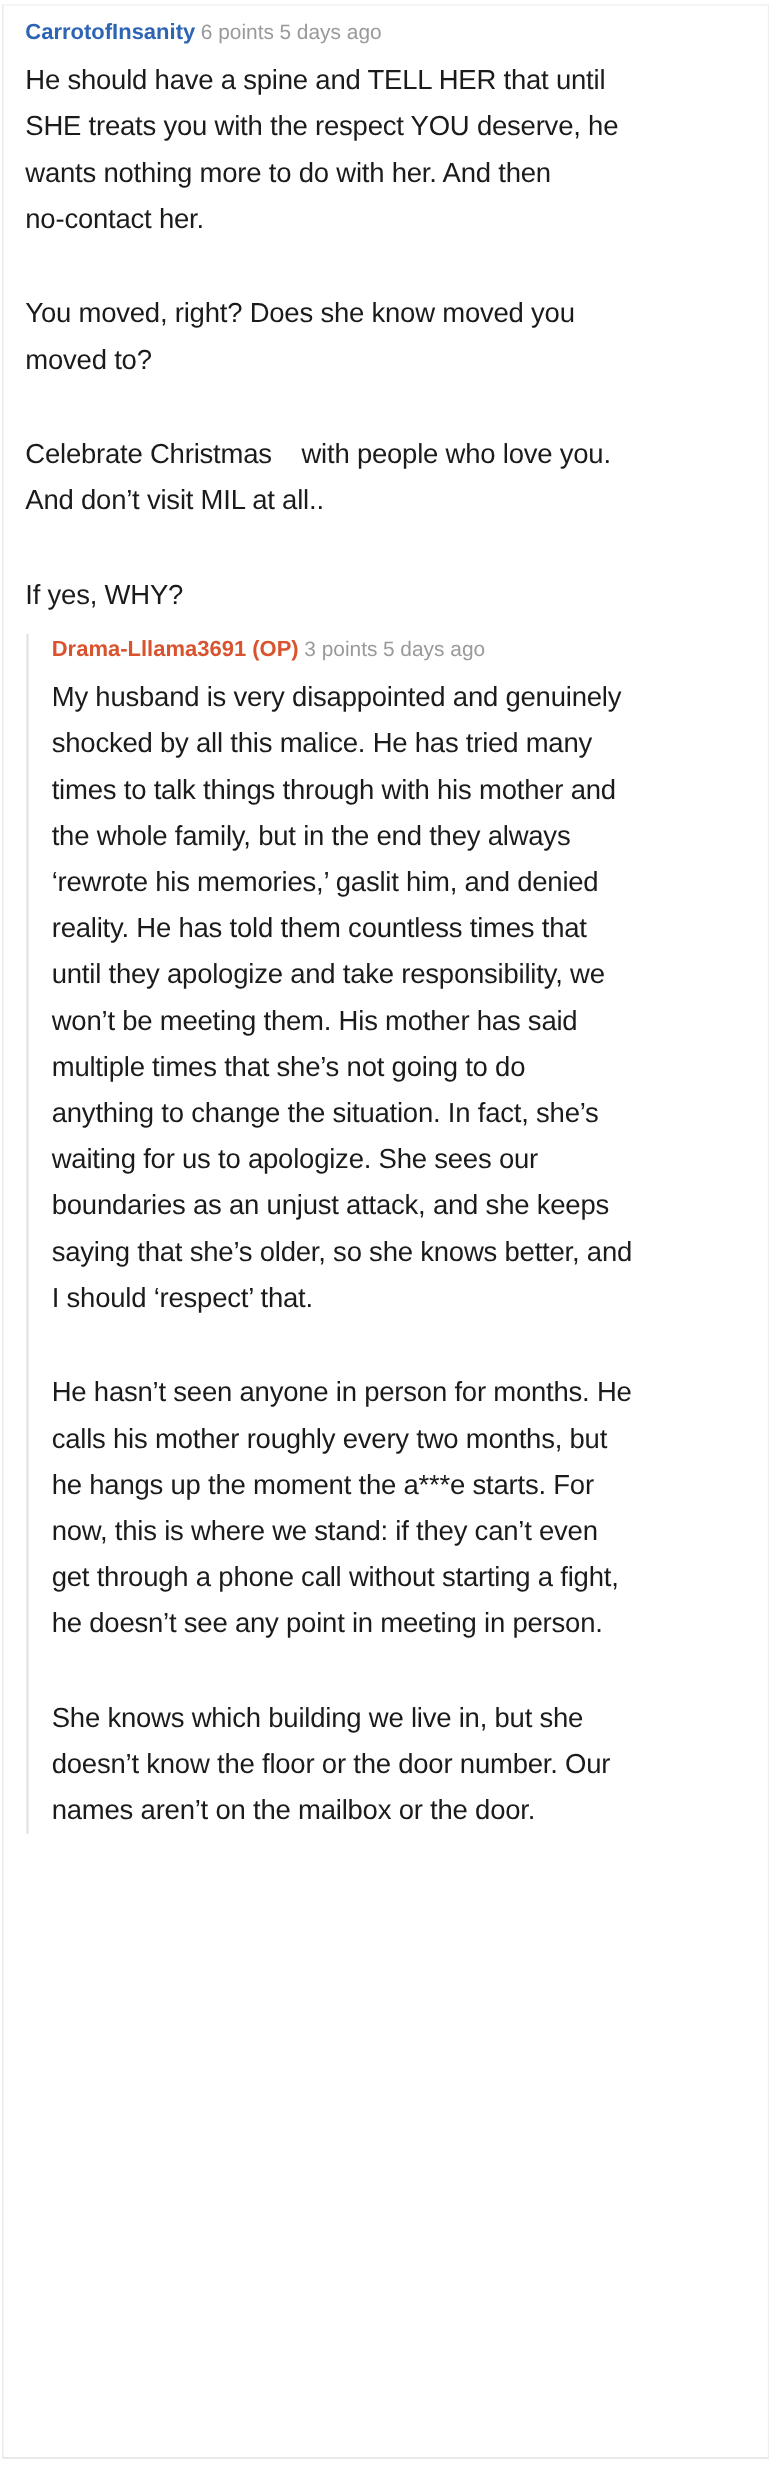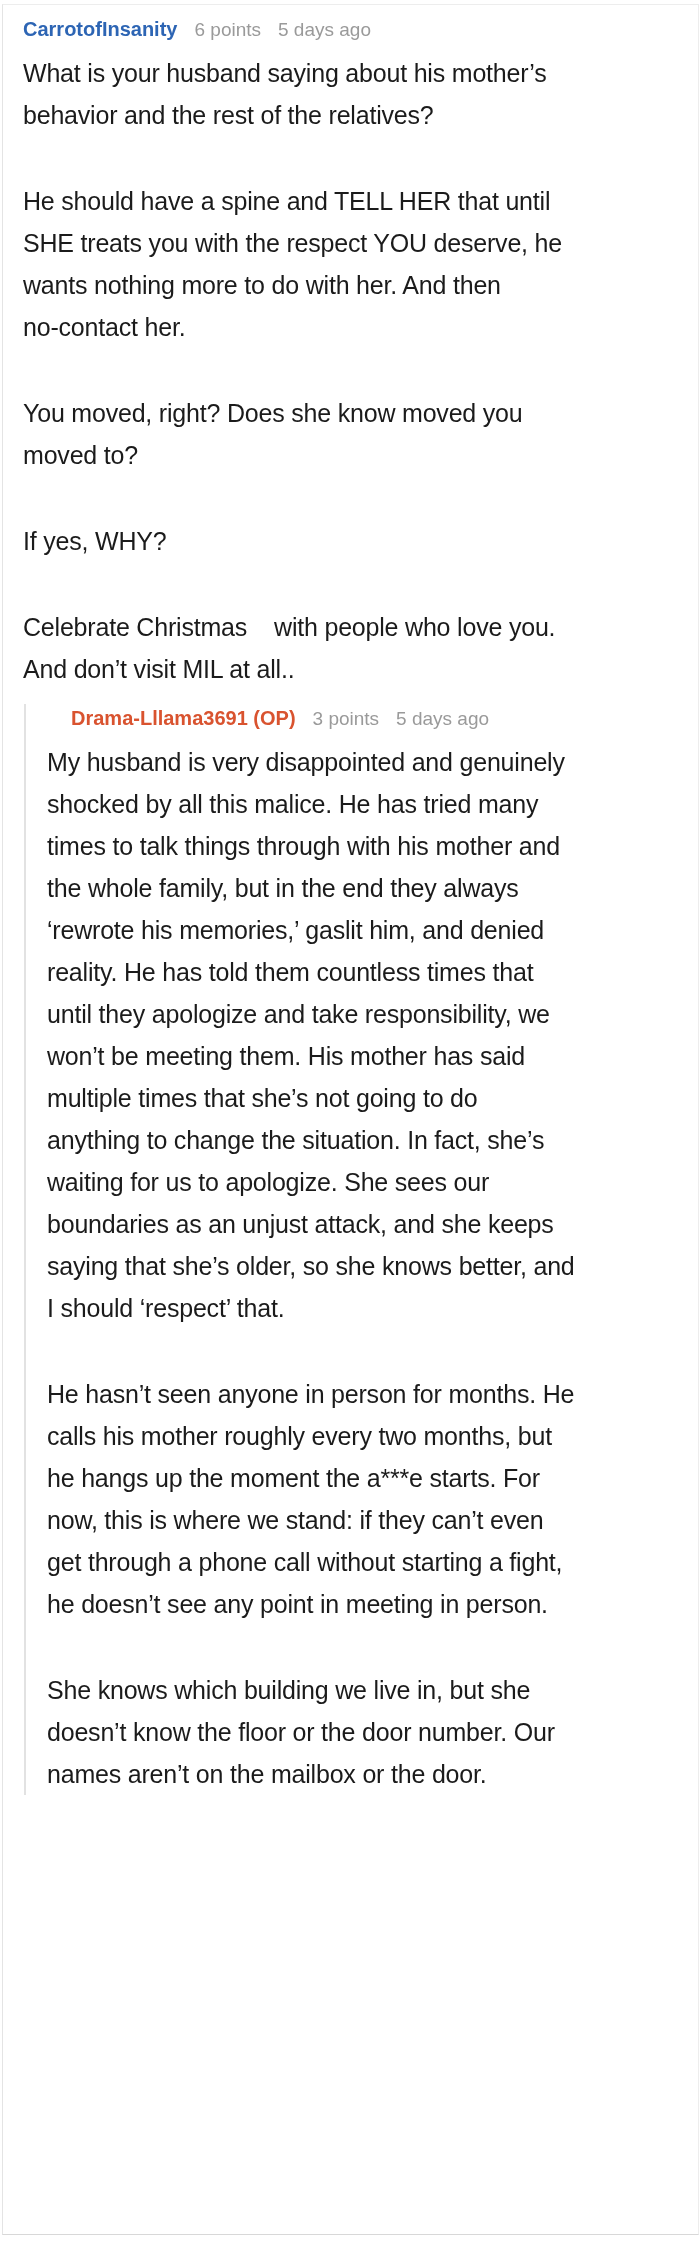--- a/index.html
+++ b/index.html
@@ -26,25 +26,25 @@
     margin-bottom: 9px;
   }
   .author {
     font-weight: bold;
     font-size: 20px;
     line-height: 28px;
     text-decoration: none;
     cursor: pointer;
   }
   .author-blue { color: var(--author-blue, #2d65b4); }
-  .author-op   { color: var(--author-op, #d9532f); margin-left: 24px; }
+  .author-op   { color: var(--author-op, #d9532f); }
   .meta {
     font-size: 19px;
     color: var(--meta-gray, #9a9a9a);
-    margin-left: 17px;
+    margin-left: 5px;
   }
   .body .para {
     font-size: 25px;
     line-height: 42px;
     letter-spacing: -0.2px;
     color: var(--text-dark, #1b1b1b);
     white-space: pre-line;
     margin-bottom: 44px;
   }
   .body .para:last-child { margin-bottom: 0; }
@@ -60,31 +60,29 @@
 
 <div class="card">
 
   <div class="comment">
     <div class="comment-header">
       <a class="author author-blue">CarrotofInsanity</a>
       <span class="meta">6 points</span>
       <span class="meta">5 days ago</span>
     </div>
     <div class="body">
-      <div class="para">What is your husband saying about his mother’s
-behavior and the rest of the relatives?</div>
       <div class="para">He should have a spine and TELL HER that until
 SHE treats you with the respect YOU deserve, he
 wants nothing more to do with her. And then
 no-contact her.</div>
       <div class="para">You moved, right? Does she know moved you
 moved to?</div>
-      <div class="para">If yes, WHY?</div>
       <div class="para">Celebrate Christmas&nbsp;&nbsp;&nbsp;&nbsp;with people who love you.
 And don’t visit MIL at all..</div>
+      <div class="para">If yes, WHY?</div>
     </div>
 
     <div class="reply">
       <div class="comment-header">
         <a class="author author-op">Drama-Lllama3691 (OP)</a>
         <span class="meta">3 points</span>
         <span class="meta">5 days ago</span>
       </div>
       <div class="body">
         <div class="para">My husband is very disappointed and genuinely

